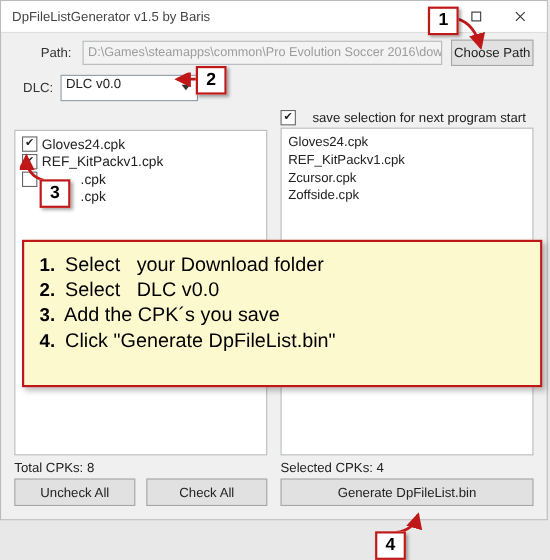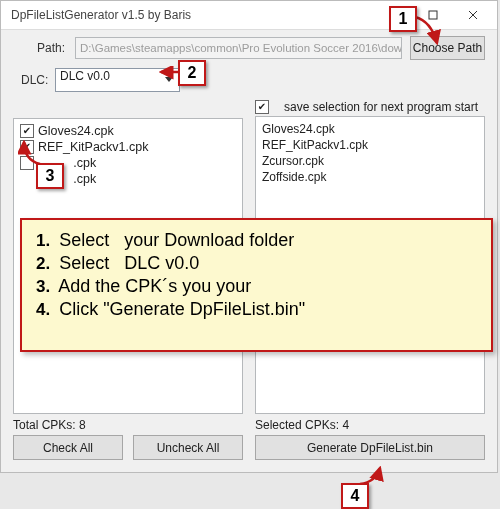--- a/index.html
+++ b/index.html
@@ -247,22 +247,22 @@
           <span>.cpk</span>
         </div>
         <div class="chkrow">
           <span class="chk" style="visibility:hidden"></span>
           <span style="visibility:hidden">xxxxx</span>
           <span>.cpk</span>
         </div>
       </div>
       <div class="footerrow">Total CPKs: 8</div>
       <div class="btnrow">
+        <div class="widebtn">Uncheck All</div>
         <div class="widebtn">Check All</div>
-        <div class="widebtn">Uncheck All</div>
       </div>
     </div>
 
     <div class="col">
       <div class="save-row">
         <span class="chk checked"></span>
         <span>save selection for next program start</span>
       </div>
       <div class="listbox sel-list">
         <div class="item">Gloves24.cpk</div>
@@ -325,19 +325,19 @@
     <span>Select</span>&nbsp;&nbsp;
     <span>your Download folder</span>
   </div>
   <div class="line">
     <span class="n">2.</span>
     <span>Select</span>&nbsp;&nbsp;
     <span>DLC v0.0</span>
   </div>
   <div class="line">
     <span class="n">3.</span>
-    <span>Add the CPK´s you your</span>
+    <span>Add the CPK´s you save</span>
   </div>
   <div class="line">
     <span class="n">4.</span>
     <span>Click "Generate DpFileList.bin"</span>
   </div>
 </div>
 
 </body></html>

